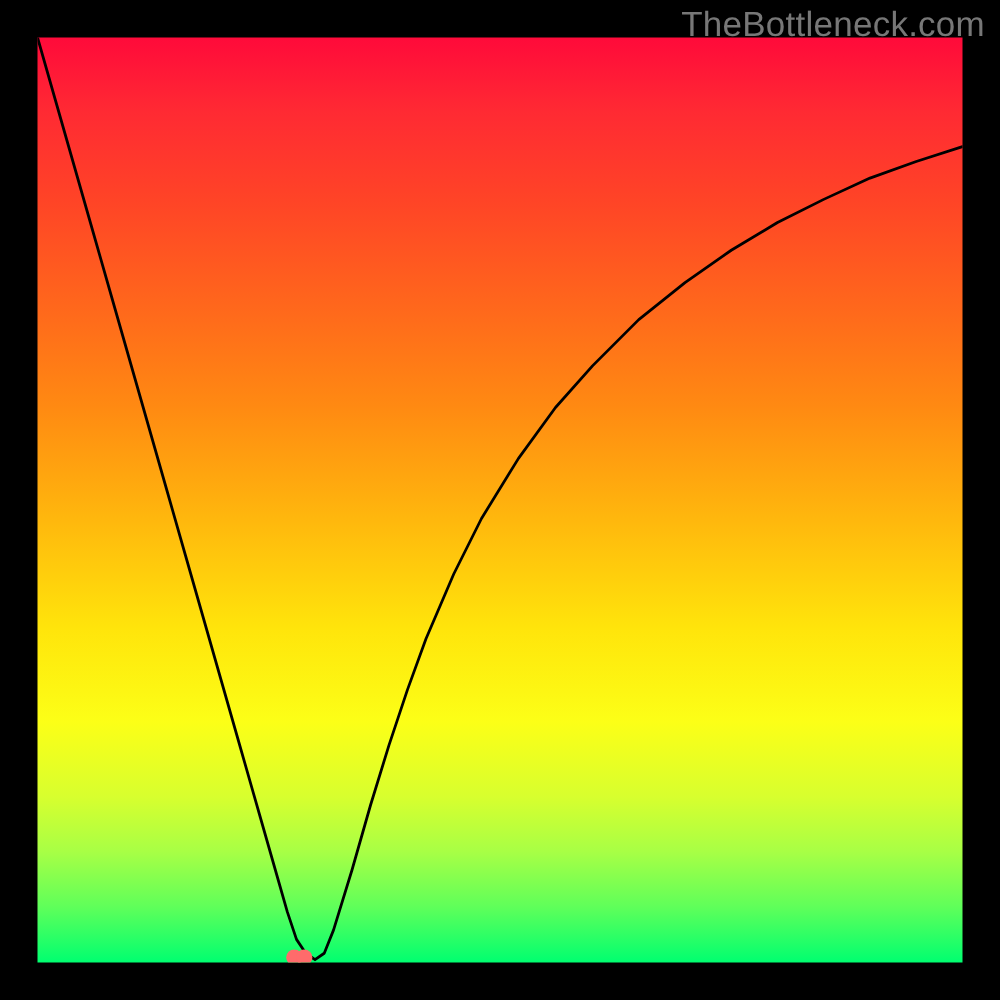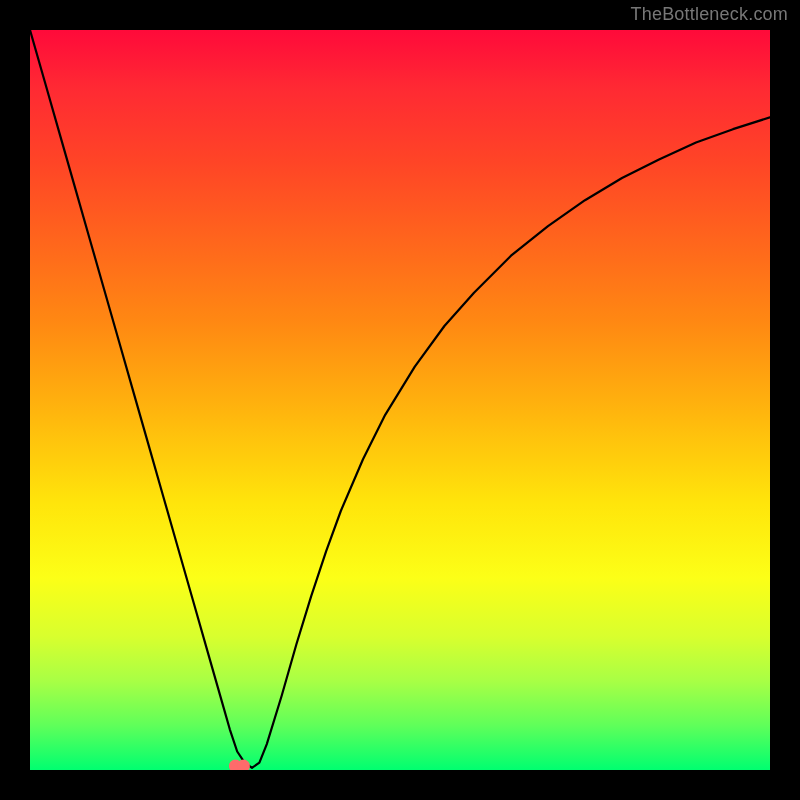--- a/index.html
+++ b/index.html
@@ -44,21 +44,21 @@
     left: 0;
     top: 0;
     width: 740px;
     height: 740px;
   }
   .watermark {
     position: absolute;
     top: 4px;
     right: 12px;
     color: #777;
-    font-size: 18px;
+    font-size: 28px;
     font-weight: 400;
     letter-spacing: 0.2px;
     user-select: none;
   }
 </style>
 </head>
 <body>
 
 <div class="chart-container">
   <div class="plot-area">

